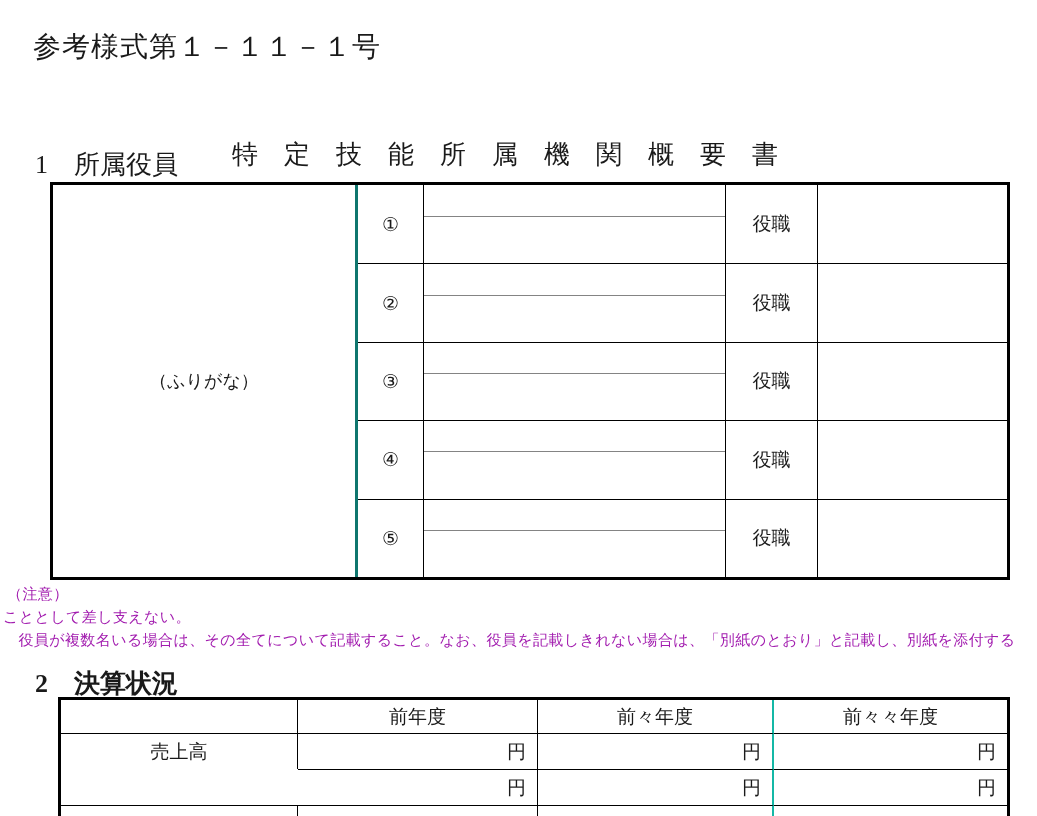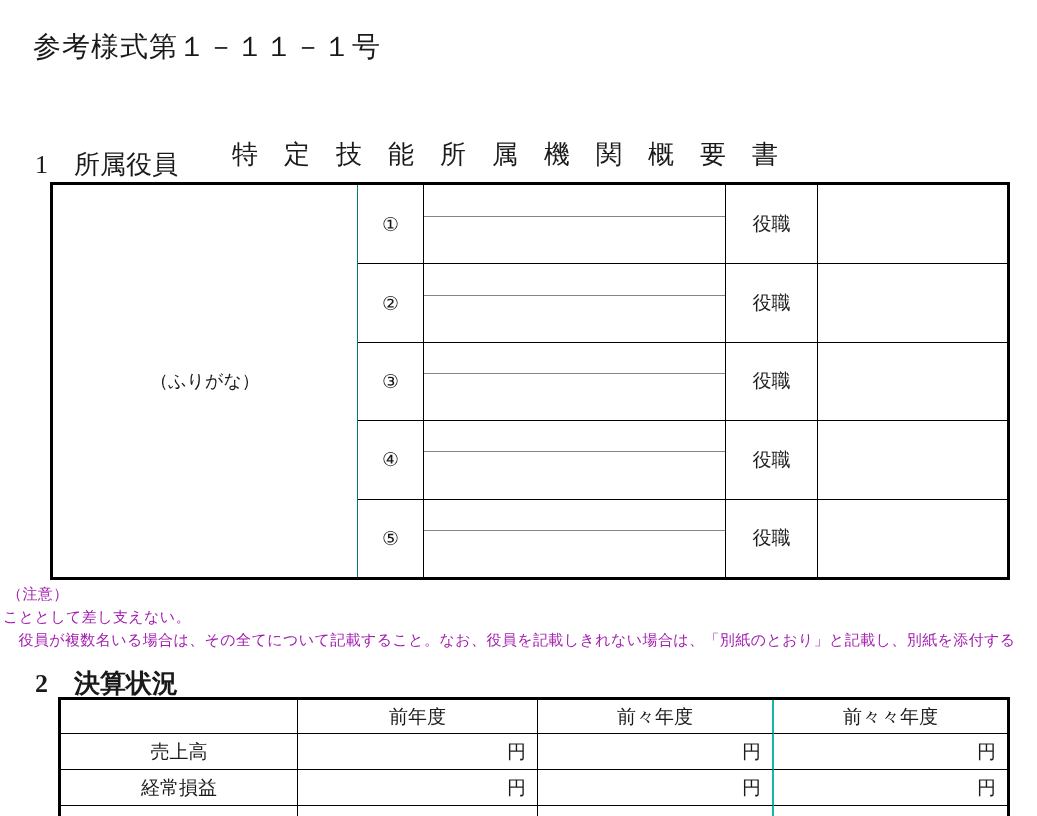--- a/index.html
+++ b/index.html
@@ -38,21 +38,21 @@
     border: 3px solid #000;
     box-sizing: border-box;
     display: grid;
     grid-template-columns: 305px 66px 302px 92px 1fr;
     grid-template-rows: repeat(5, 1fr);
     background: #fff;
   }
   .t1 > div { box-sizing: border-box; display: flex; align-items: center; justify-content: center; }
   .t1-namehdr {
     grid-column: 1; grid-row: 1 / 6;
-    border-right: 1px solid #0f766e;
+    border-right: 3px solid #0f766e;
     flex-direction: column;
     font-size: 18px; line-height: 29px;
   }
   .t1-namehdr .l2 { transform: translateX(-33px); }
   .colno   { grid-column: 2; border-right: 1px solid #000; font-size: 19px; }
   .colname { grid-column: 3; border-right: 1px solid #000; position: relative; }
   .colrole { grid-column: 4; border-right: 1px solid #000; font-size: 19px; }
   .colval  { grid-column: 5; }
   .r1 { grid-row: 1; } .r2 { grid-row: 2; } .r3 { grid-row: 3; } .r4 { grid-row: 4; } .r5 { grid-row: 5; }
   .rt { border-top: 1px solid #000; }
@@ -152,21 +152,20 @@
   <div class="c1 row1"></div>
   <div class="c2 row1">前年度</div>
   <div class="c3 row1">前々年度</div>
   <div class="c4 row1">前々々年度</div>
 
   <div class="c1 row2">売上高</div>
   <div class="c2 row2 amount">円</div>
   <div class="c3 row2 amount">円</div>
   <div class="c4 row2 amount">円</div>
 
-  <div class="c1 row3">経常損益</div>
   <div class="c2 row3 amount">円</div>
   <div class="c3 row3 amount">円</div>
   <div class="c4 row3 amount">円</div>
 
   <div class="c1 row4"></div>
   <div class="c2 row4"></div>
   <div class="c3 row4"></div>
   <div class="c4 row4"></div>
 </div>
 

